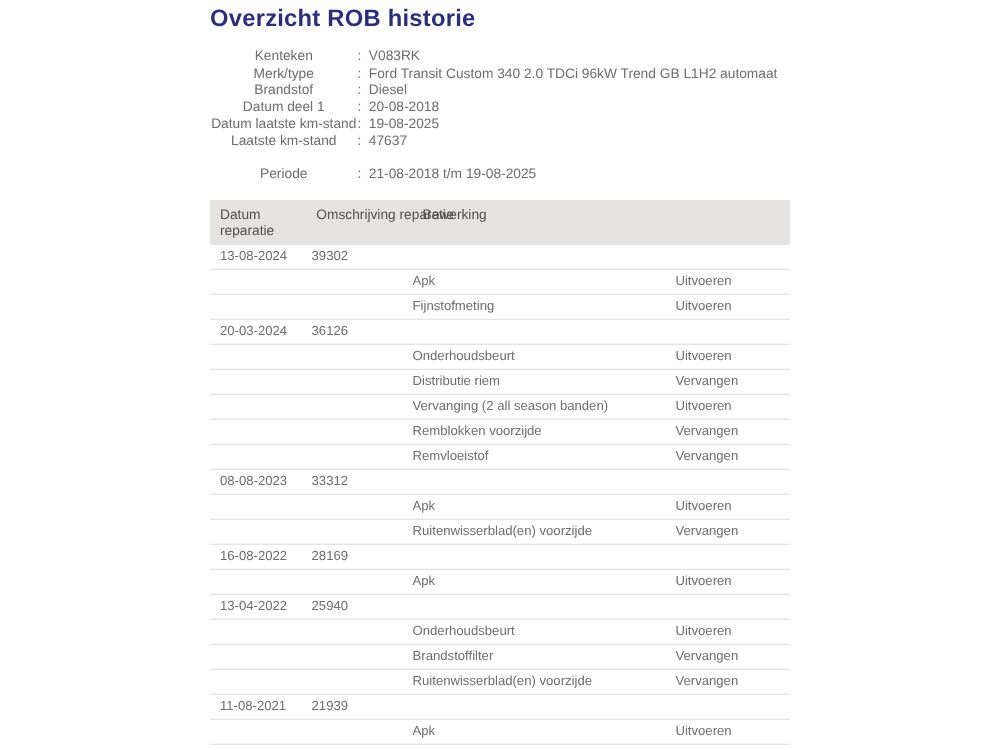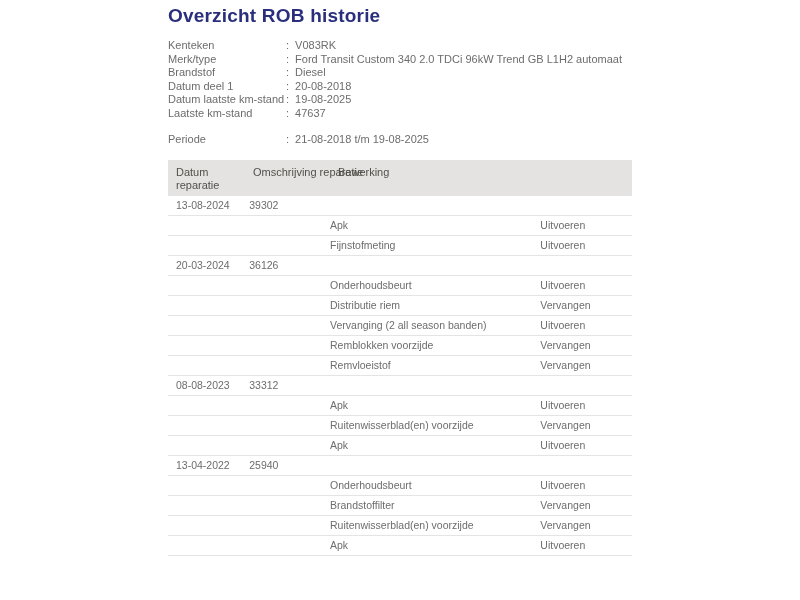--- a/index.html
+++ b/index.html
@@ -24,21 +24,21 @@
     color: #2a2f7d;
     letter-spacing: 0.2px;
     white-space: nowrap;
   }
 
   .info { position: absolute; left: 0; }
   .info-block { top: 39px; }
   .periode-block { top: 133px; }
   .info-row { display: flex; line-height: 13.5px; }
   .info-label, .info-colon, .info-value {
-    font-size: 11px; color: #6e6c6c;
+    font-size: 11px; color: #6e6c6c; text-align: center;
   }
   .info-label { width: 118px; flex: none; }
   .info-colon { flex: none; margin-right: 6px; }
   .info-value { white-space: nowrap; }
 
   .tbl { position: absolute; left: 0; top: 160px; width: 464px; }
   .tbl-head {
     display: flex;
     width: 464px; height: 36px;
     background: #e4e3e2;
@@ -223,20 +223,26 @@
             <div class="cell c4">Uitvoeren</div>
           </div>
 
           <div class="row">
             <div class="cell c1"></div>
             <div class="cell c2"></div>
             <div class="cell c3">Ruitenwisserblad(en) voorzijde</div>
             <div class="cell c4">Vervangen</div>
           </div>
 
+          <div class="row">
+            <div class="cell c1">16-08-2022</div>
+            <div class="cell c2">28169</div>
+            <div class="cell c3"></div>
+            <div class="cell c4"></div>
+          </div>
 
           <div class="row">
             <div class="cell c1"></div>
             <div class="cell c2"></div>
             <div class="cell c3">Apk</div>
             <div class="cell c4">Uitvoeren</div>
           </div>
 
           <div class="row">
             <div class="cell c1">13-04-2022</div>
@@ -259,20 +265,26 @@
             <div class="cell c4">Vervangen</div>
           </div>
 
           <div class="row">
             <div class="cell c1"></div>
             <div class="cell c2"></div>
             <div class="cell c3">Ruitenwisserblad(en) voorzijde</div>
             <div class="cell c4">Vervangen</div>
           </div>
 
+          <div class="row">
+            <div class="cell c1">11-08-2021</div>
+            <div class="cell c2">21939</div>
+            <div class="cell c3"></div>
+            <div class="cell c4"></div>
+          </div>
 
           <div class="row">
             <div class="cell c1"></div>
             <div class="cell c2"></div>
             <div class="cell c3">Apk</div>
             <div class="cell c4">Uitvoeren</div>
           </div>
         </div>
     </div>
 

